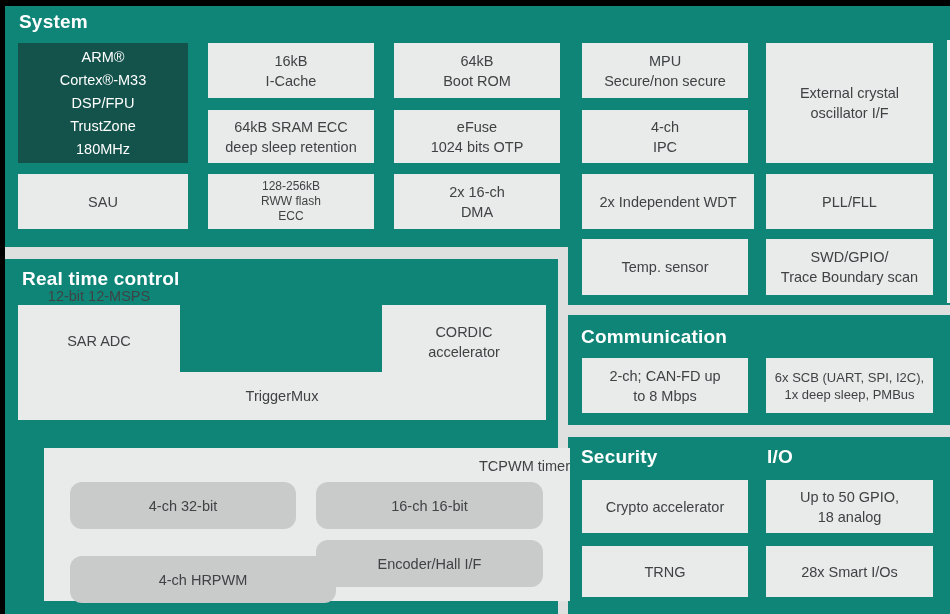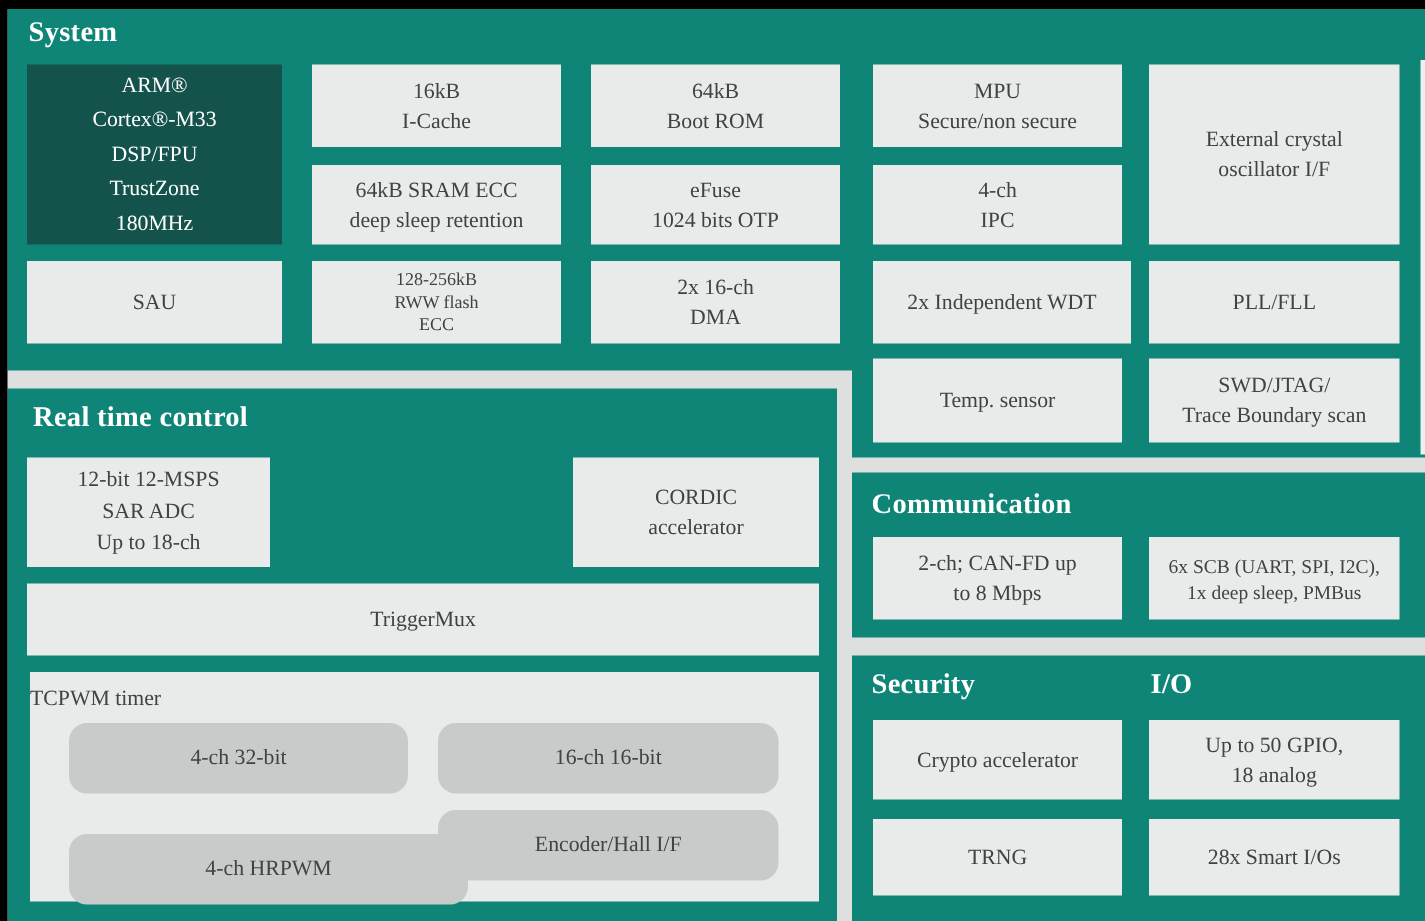--- a/index.html
+++ b/index.html
@@ -3,44 +3,44 @@
 <meta charset="utf-8">
 <style>
   :root{
     --teal:#0E8577; --teal_dark:#14534B; --block_bg:#E9EAEA; --subblock_bg:#C9CACA;
     --gap_bg:#DEE0E0; --frame:#000000; --ink:#3F4344; --ink_light:#FFFFFF;
   }
   html,body{margin:0;padding:0;background:#222;}
   #page{
     position:relative; width:950px; height:614px; overflow:hidden;
     background:var(--gap_bg);
-    font-family:Liberation Serif, serif;
+    font-family:Liberation Sans, sans-serif;
     -webkit-font-smoothing:antialiased;
   }
   .panel{position:absolute; background:var(--teal);}
   .frame{position:absolute; background:var(--frame);}
   .sec-title{
     position:absolute; color:var(--ink_light); font-size:19px; font-weight:700;
     letter-spacing:.2px; white-space:nowrap;
   }
   .block{
     position:absolute; background:var(--block_bg); color:var(--ink);
     display:flex; flex-direction:column; align-items:center; justify-content:center;
     text-align:center; font-size:14.5px; line-height:20px; white-space:nowrap;
   }
   .block.dark{background:var(--teal_dark); color:var(--ink_light); line-height:23px;}
-  .block.lh21{line-height:21px;}
+  .block.lh21{line-height:21px;gap:24px;}
   .block.small3{font-size:12px; line-height:15px;}
   .block.small2{font-size:13px; line-height:17px;}
   .group{display:block;}
   .group + .group{margin-top:6px;margin-left:12px;}
   .l{display:block;}
   .container{
     position:absolute; background:var(--block_bg); color:var(--ink);
-    font-size:14.5px; text-align:left;
+    font-size:14.5px; text-align:right;margin-left:24px;
   }
   .container .title{display:block; margin-top:8px; line-height:20px;}
   .sub{
     position:absolute; background:var(--subblock_bg); color:var(--ink);
     display:flex; align-items:center; justify-content:center;
     font-size:14.5px; white-space:nowrap;border-radius:12px;
   }
   .edge-highlight{position:absolute; background:#EEF0F0;}
 </style>
 </head>
@@ -130,37 +130,37 @@
 
   <div class="block" style="left:766px;top:174px;width:167px;height:55px">
     <span class="l">PLL/FLL</span>
   </div>
 
   <div class="block" style="left:582px;top:239px;width:166px;height:56px">
     <span class="l">Temp. sensor</span>
   </div>
 
   <div class="block" style="left:766px;top:239px;width:167px;height:56px">
-    <span class="l">SWD/JTAG/</span>
+    <span class="l">SWD/GPIO/</span>
     <span class="l">Trace Boundary scan</span>
   </div>
 
   <div class="block lh21" style="left:18px;top:305px;width:162px;height:73px">
     <span class="l">12-bit 12-MSPS</span>
     <span class="l">SAR ADC</span>
     <span class="l">Up to 18-ch</span>
   </div>
 
 
   <div class="block" style="left:382px;top:305px;width:164px;height:73px">
     <span class="l">CORDIC</span>
     <span class="l">accelerator</span>
   </div>
 
-  <div class="block" style="left:18px;top:389px;width:528px;height:48px">
+  <div class="block" style="left:18px;top:372px;width:528px;height:48px">
     <span class="l">TriggerMux</span>
   </div>
 
   <div class="container" style="left:20px;top:448px;width:526px;height:153px">
     <span class="title">TCPWM timer</span>
     <div class="sub" style="left:26px;top:34px;width:226px;height:47px">
       <span>4-ch 32-bit</span>
     </div>
     <div class="sub" style="left:272px;top:34px;width:227px;height:47px">
       <span>16-ch 16-bit</span>

